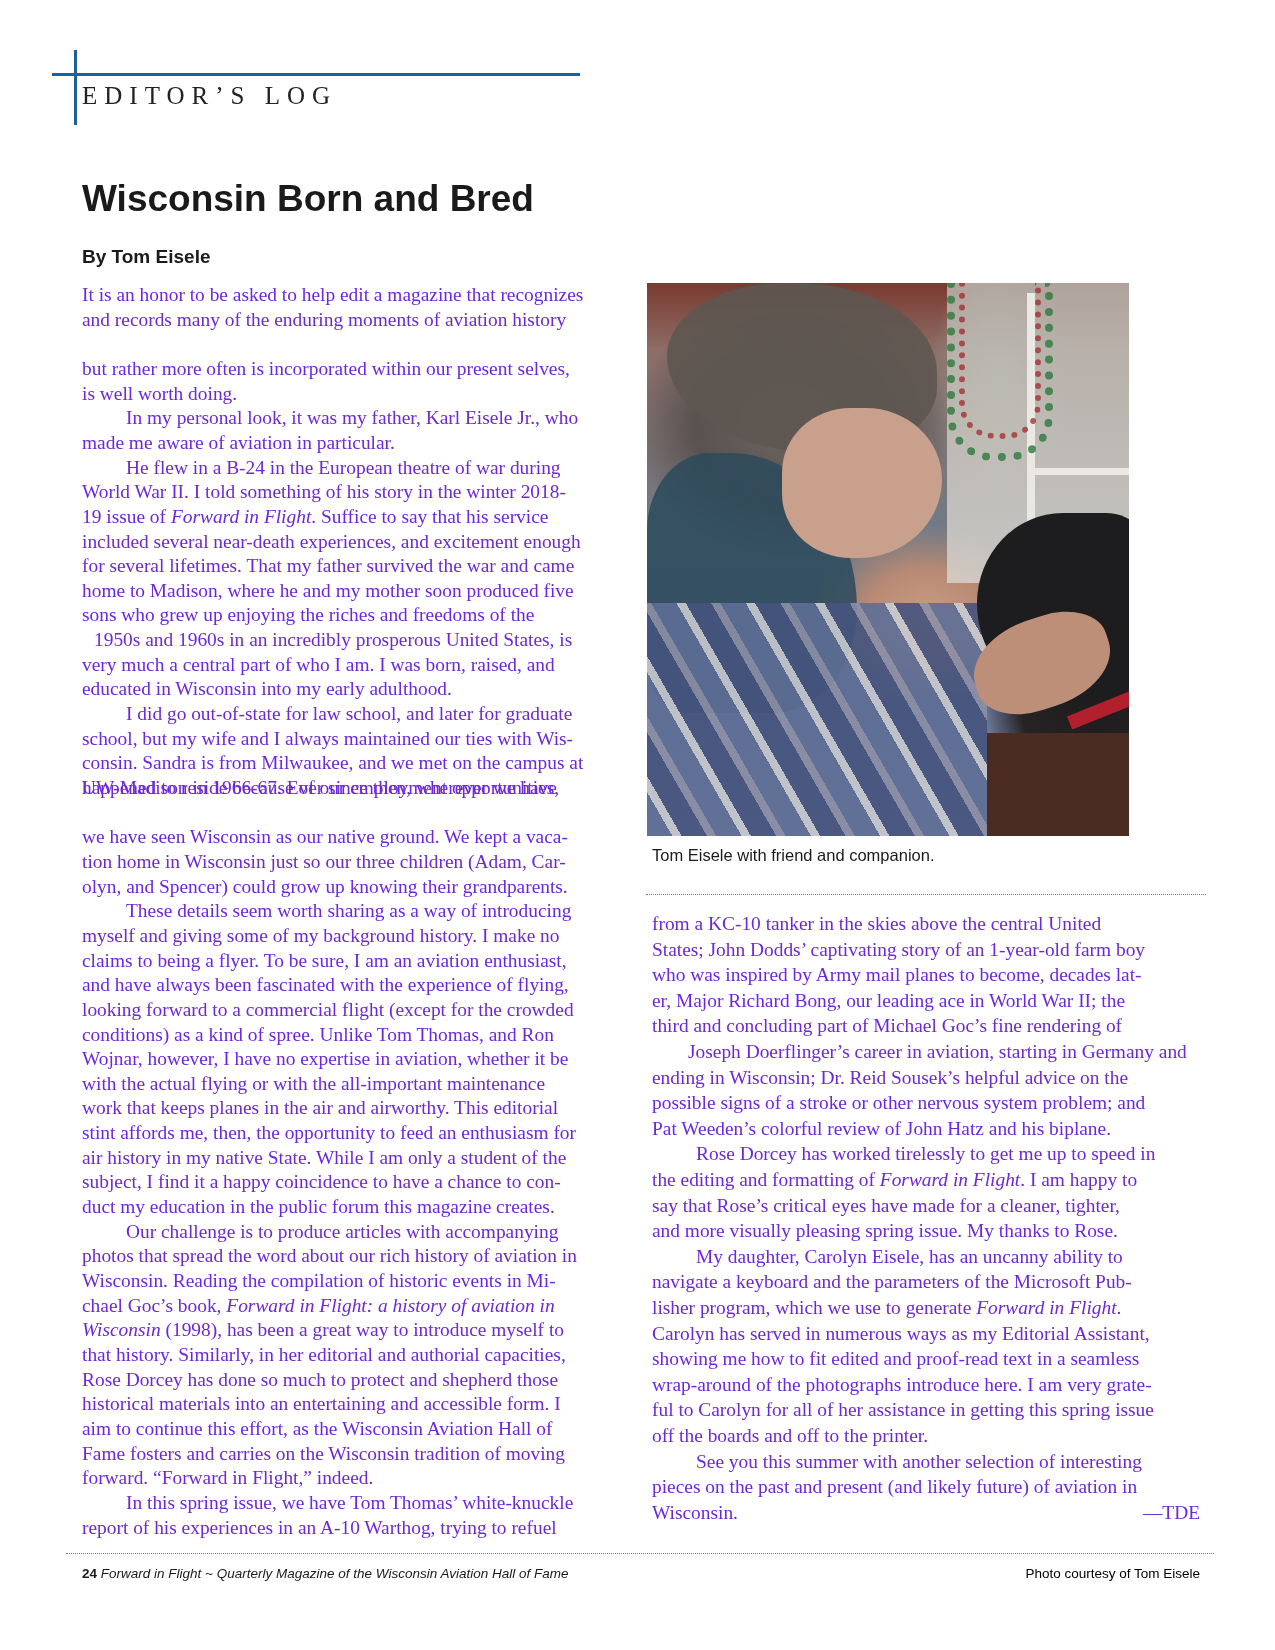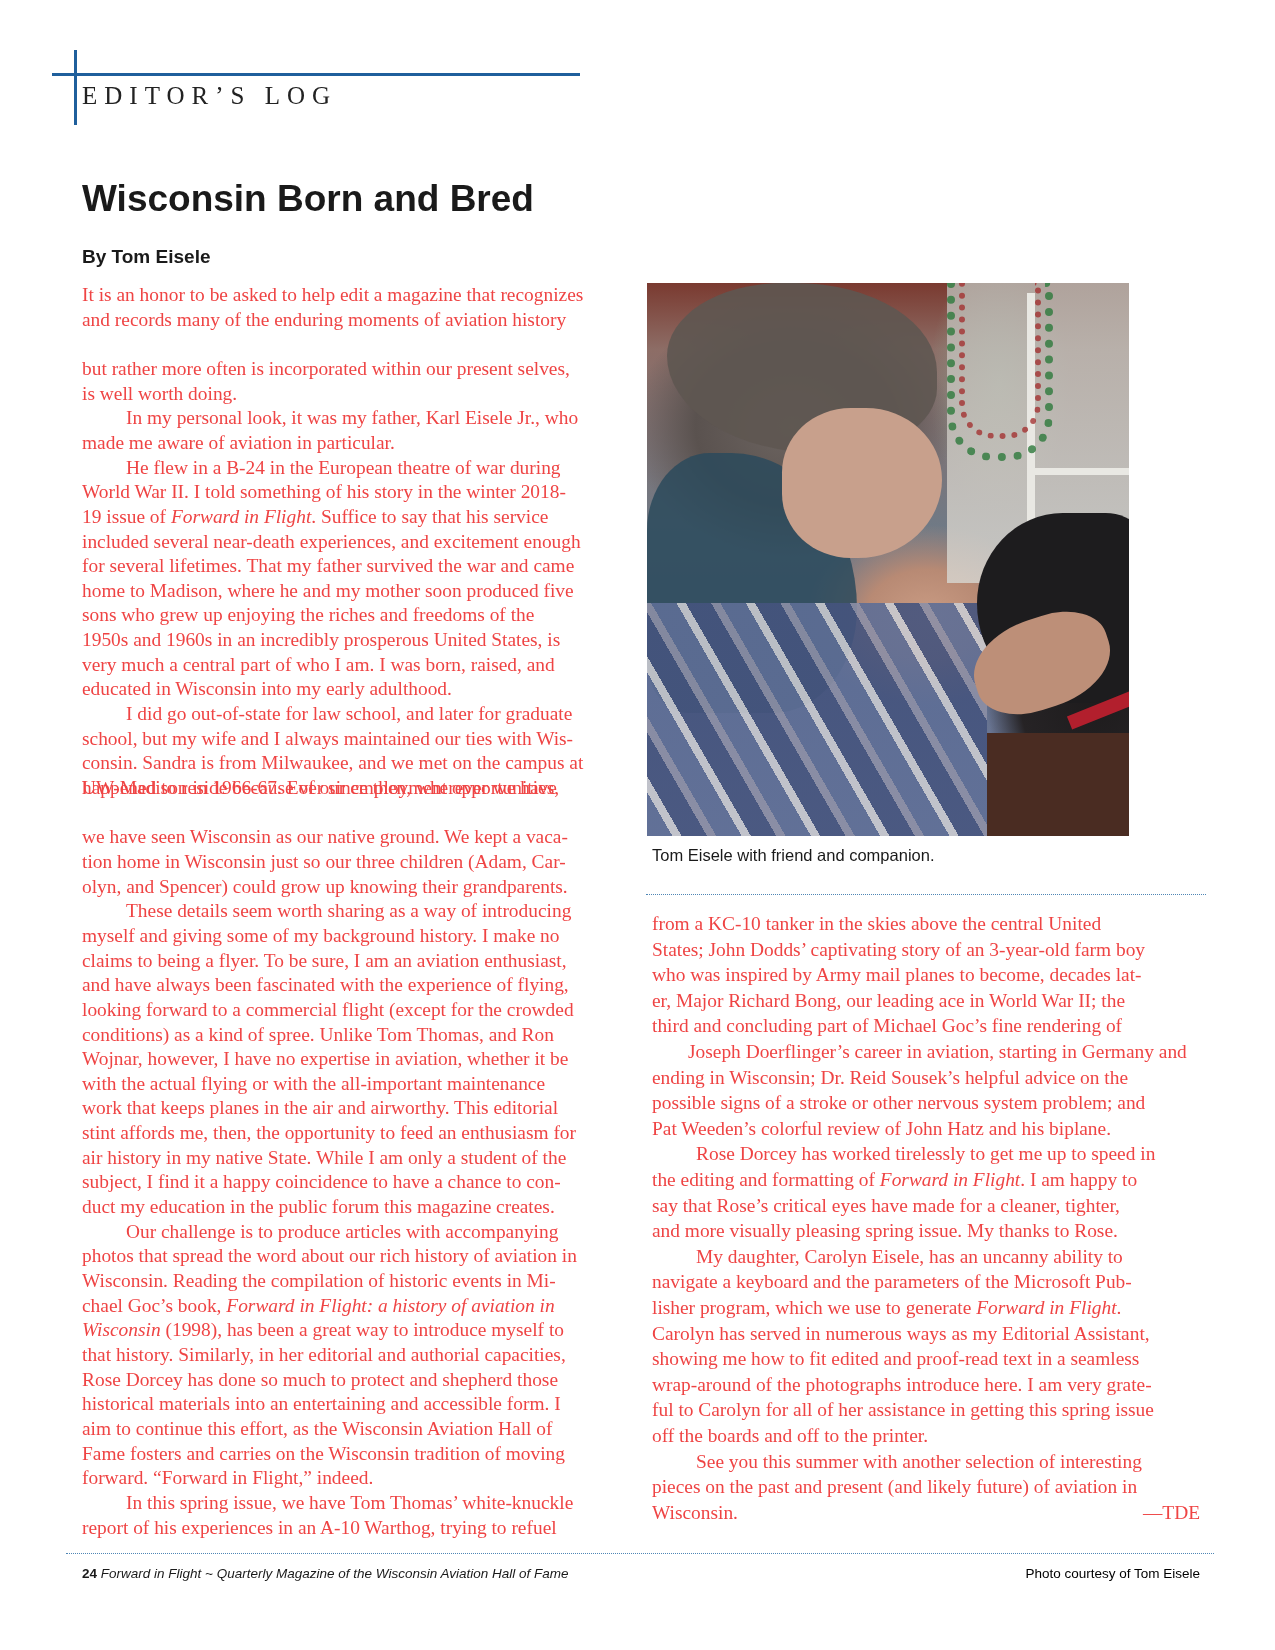--- a/index.html
+++ b/index.html
@@ -2,21 +2,21 @@
 <html><head>
 <meta charset="utf-8">
 <style>
   html, body { margin:0; padding:0; background:#ffffff; }
   body { width:1275px; height:1650px; position:relative; overflow:hidden; color:#1a1a1a; }
   .hline { position:absolute; left:52px; top:73px; width:528px; height:3px; background:#1f5f9c; }
   .vline { position:absolute; left:74px; top:50px; width:3px; height:75px; background:#1f5f9c; }
   .section-label { position:absolute; left:82px; top:82px; font-family:"Liberation Serif", serif; font-size:25px; letter-spacing:7px; color:#222; }
   .title { position:absolute; left:82px; top:178px; font-family:"Liberation Sans", sans-serif; font-weight:bold; font-size:37px; color:#1a1a1a; margin:0; }
   .byline { position:absolute; left:82px; top:246px; font-family:"Liberation Sans", sans-serif; font-weight:bold; font-size:19px; color:#1a1a1a; }
-  .col { position:absolute; font-family:"Liberation Serif", serif; font-size:19.4px; color:#ef4444; }
+  .col { position:absolute; font-family:"Liberation Serif", serif; font-size:19.4px; color:#6d28d9; }
   .col .ln { position:absolute; left:0; white-space:nowrap; line-height:24px; }
   .col .ln.ind { left:44px; }
   .col .ln.right { left:auto; right:0; }
   .col-left { left:82px; top:283px; width:540px; height:1250px; }
   .col-right { left:652px; top:912px; width:548px; height:620px; }
   i { font-style:italic; }
   .photo { position:absolute; left:647px; top:283px; width:482px; height:553px; overflow:hidden;
     background:
       radial-gradient(ellipse 120px 90px at 58% 60%, #c99b83 0%, #b88a74 50%, transparent 100%),
       radial-gradient(ellipse 160px 130px at 30% 26%, #6d6561 0%, #5a524f 60%, transparent 100%),
@@ -64,21 +64,21 @@
     <div class="ln" style="top: 98.6px;"><span>is well worth doing.</span></div>
     <div class="ln ind" style="top: 123.25px;"><span>In my personal look, it was my father, Karl Eisele Jr., who</span></div>
     <div class="ln" style="top: 147.9px;"><span>made me aware of aviation in particular.</span></div>
     <div class="ln ind" style="top: 172.55px;"><span>He flew in a B-24 in the European theatre of war during</span></div>
     <div class="ln" style="top: 197.2px;"><span>World War II. I told something of his story in the winter 2018-</span></div>
     <div class="ln" style="top: 221.85px;"><span>19 issue of </span><i>Forward in Flight</i><span>. Suffice to say that his service</span></div>
     <div class="ln" style="top: 246.5px;"><span>included several near-death experiences, and excitement enough</span></div>
     <div class="ln" style="top: 271.15px;"><span>for several lifetimes. That my father survived the war and came</span></div>
     <div class="ln" style="top: 295.8px;"><span>home to Madison, where he and my mother soon produced five</span></div>
     <div class="ln" style="top: 320.45px;"><span>sons who grew up enjoying the riches and freedoms of the</span></div>
-    <div class="ln" style="top: 345.1px;"><span>1950s and 1960s in an incredibly prosperous United States, is</span></div>
+    <div class="ln" style="top: 345.1px; margin-left: 12px;"><span>1950s and 1960s in an incredibly prosperous United States, is</span></div>
     <div class="ln" style="top: 369.75px;"><span>very much a central part of who I am. I was born, raised, and</span></div>
     <div class="ln" style="top: 394.4px;"><span>educated in Wisconsin into my early adulthood.</span></div>
     <div class="ln ind" style="top: 419.05px;"><span>I did go out-of-state for law school, and later for graduate</span></div>
     <div class="ln" style="top: 443.7px;"><span>school, but my wife and I always maintained our ties with Wis-</span></div>
     <div class="ln" style="top: 468.35px;"><span>consin. Sandra is from Milwaukee, and we met on the campus at</span></div>
     <div class="ln" style="top: 493px;"><span>UW-Madison in 1966-67. Ever since then, wherever we have</span></div>
     <div class="ln" style="top: 493px;"><span>happened to reside because of our employment opportunities,</span></div>
     <div class="ln" style="top: 542.3px;"><span>we have seen Wisconsin as our native ground. We kept a vaca-</span></div>
     <div class="ln" style="top: 566.95px;"><span>tion home in Wisconsin just so our three children (Adam, Car-</span></div>
     <div class="ln" style="top: 591.6px;"><span>olyn, and Spencer) could grow up knowing their grandparents.</span></div>
@@ -123,21 +123,21 @@
   <div class="face"></div>
   <div class="dog"></div>
   <div class="hand"></div>
   <div class="collar"></div>
 </div>
 <div class="caption">Tom Eisele with friend and companion.</div>
 <div class="dots-mid"></div>
 
 <div class="col col-right" id="colRight">
     <div class="ln" style="top: 0px;"><span>from a KC-10 tanker in the skies above the central United</span></div>
-    <div class="ln" style="top: 25.6px;"><span>States; John Dodds’ captivating story of an 3-year-old farm boy</span></div>
+    <div class="ln" style="top: 25.6px;"><span>States; John Dodds’ captivating story of an 1-year-old farm boy</span></div>
     <div class="ln" style="top: 51.2px;"><span>who was inspired by Army mail planes to become, decades lat-</span></div>
     <div class="ln" style="top: 76.8px;"><span>er, Major Richard Bong, our leading ace in World War II; the</span></div>
     <div class="ln" style="top: 102.4px;"><span>third and concluding part of Michael Goc’s fine rendering of</span></div>
     <div class="ln" style="top: 128px; margin-left: 36px;"><span>Joseph Doerflinger’s career in aviation, starting in Germany and</span></div>
     <div class="ln" style="top: 153.6px;"><span>ending in Wisconsin; Dr. Reid Sousek’s helpful advice on the</span></div>
     <div class="ln" style="top: 179.2px;"><span>possible signs of a stroke or other nervous system problem; and</span></div>
     <div class="ln" style="top: 204.8px;"><span>Pat Weeden’s colorful review of John Hatz and his biplane.</span></div>
     <div class="ln ind" style="top: 230.4px;"><span>Rose Dorcey has worked tirelessly to get me up to speed in</span></div>
     <div class="ln" style="top: 256px;"><span>the editing and formatting of </span><i>Forward in Flight</i><span>. I am happy to</span></div>
     <div class="ln" style="top: 281.6px;"><span>say that Rose’s critical eyes have made for a cleaner, tighter,</span></div>

